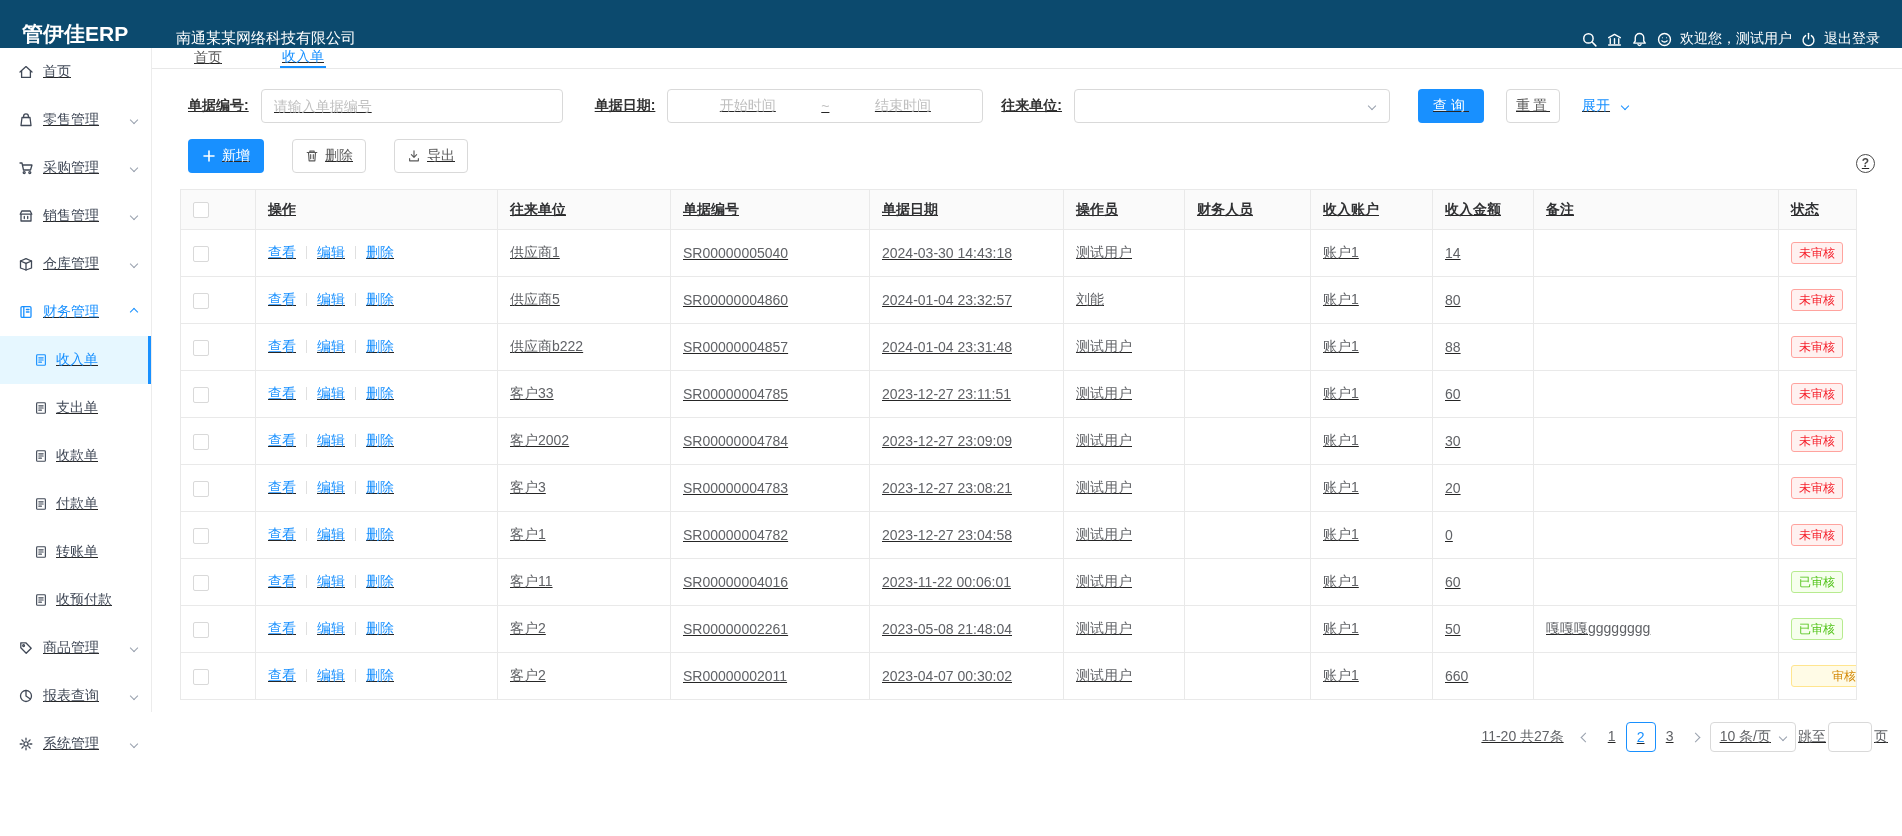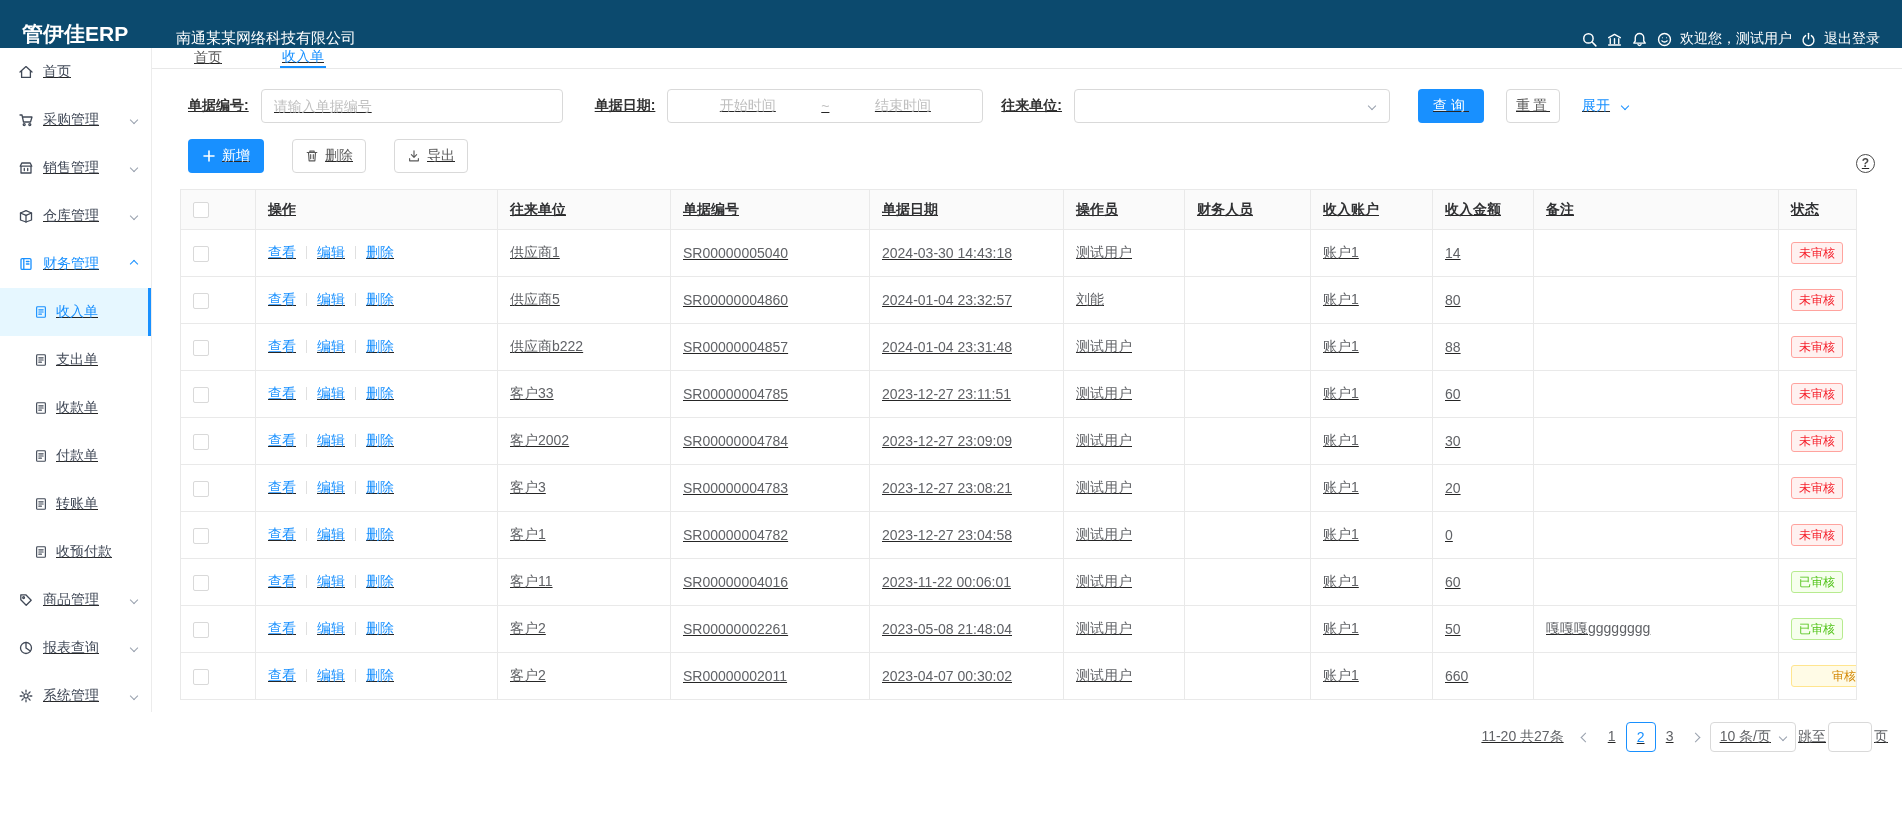--- a/index.html
+++ b/index.html
@@ -153,20 +153,30 @@
     <div class="side-item">
       <span class="sicon">
           <svg viewBox="0 0 16 16" fill="none" stroke="currentColor" stroke-width="1.3" stroke-linecap="round" stroke-linejoin="round">
             <path d="M2 8 L8 2.6 L14 8"></path>
             <path d="M3.6 7.1v6.3h8.8V7.1"></path>
           </svg>
         </span>
       <span class="slabel">首页</span>
     </div>
 
+    <div class="side-item">
+      <span class="sicon">
+          <svg viewBox="0 0 16 16" fill="none" stroke="currentColor" stroke-width="1.3" stroke-linecap="round" stroke-linejoin="round">
+            <path d="M4 5.5h8l1 8H3z"></path>
+            <path d="M5.6 5.5V4.2a2.4 2.4 0 0 1 4.8 0v1.3"></path>
+          </svg>
+        </span>
+      <span class="slabel">零售管理</span>
+      <span class="chev sm down"></span>
+    </div>
 
     <div class="side-item">
       <span class="sicon">
           <svg viewBox="0 0 16 16" fill="none" stroke="currentColor" stroke-width="1.3" stroke-linecap="round" stroke-linejoin="round">
             <path d="M2 3h2l1.5 7h7L14 5H5"></path>
             <circle cx="6.2" cy="12.6" r="1"></circle>
             <circle cx="11.8" cy="12.6" r="1"></circle>
           </svg>
         </span>
       <span class="slabel">采购管理</span>

